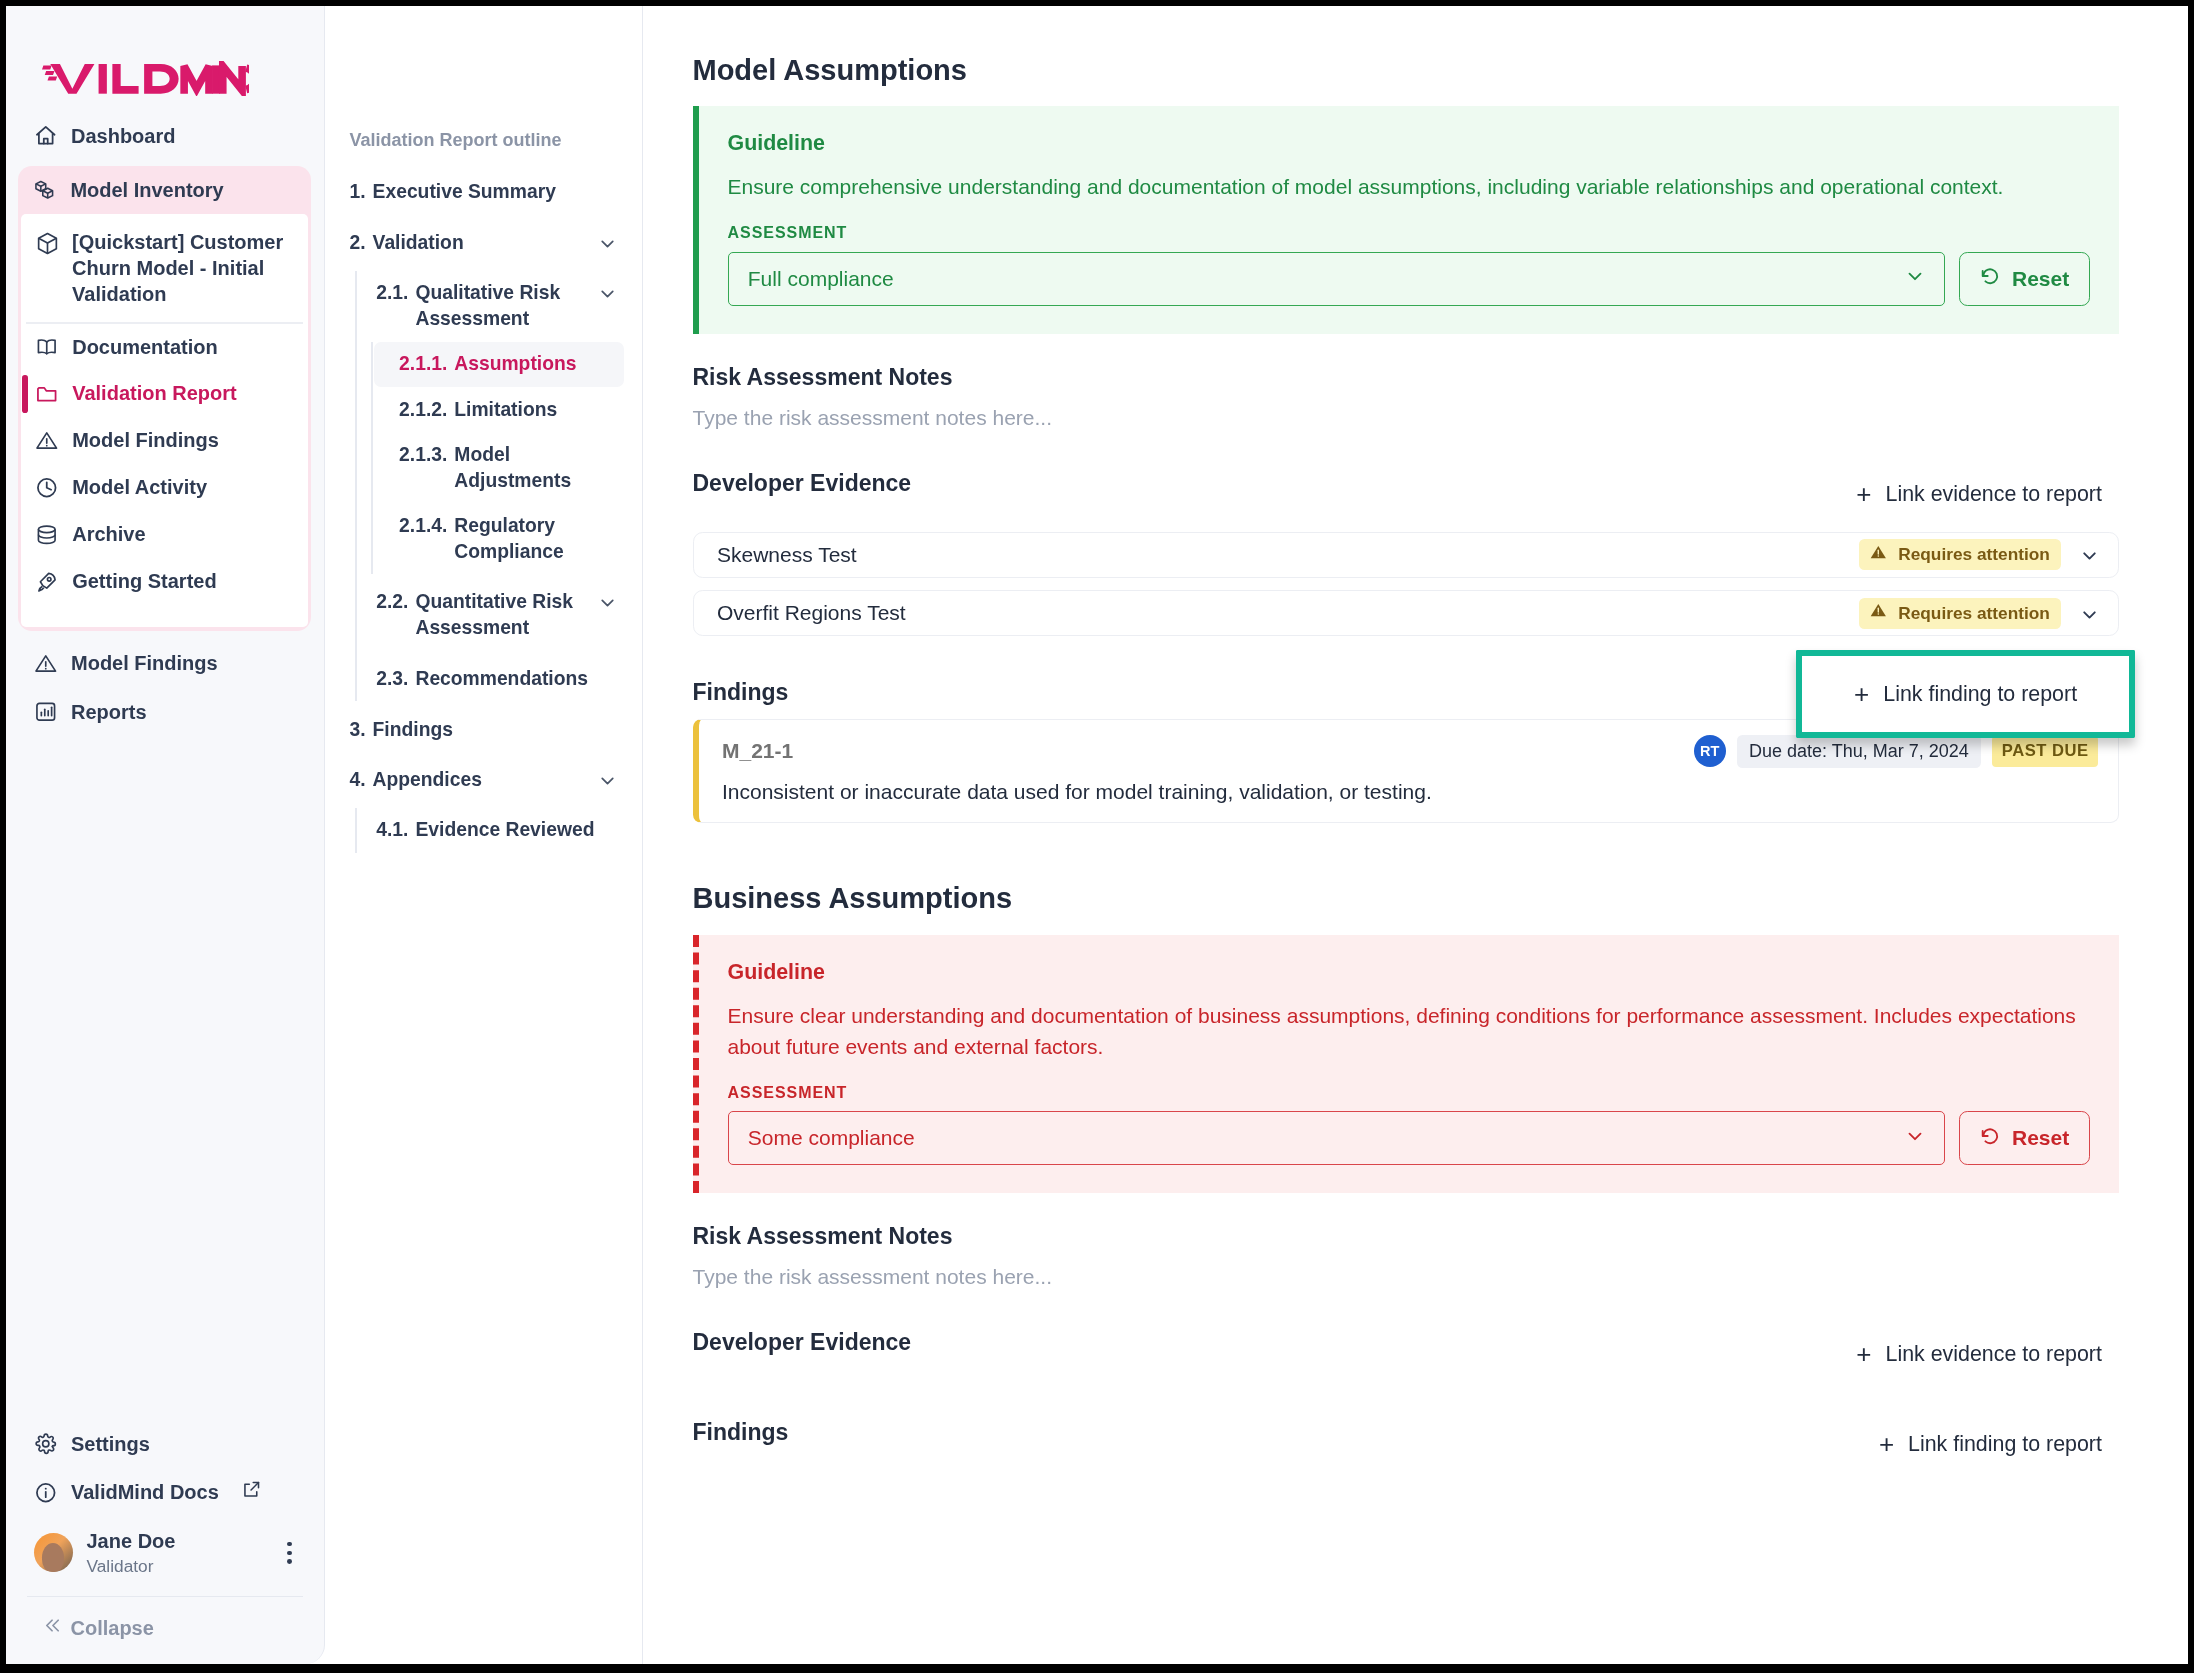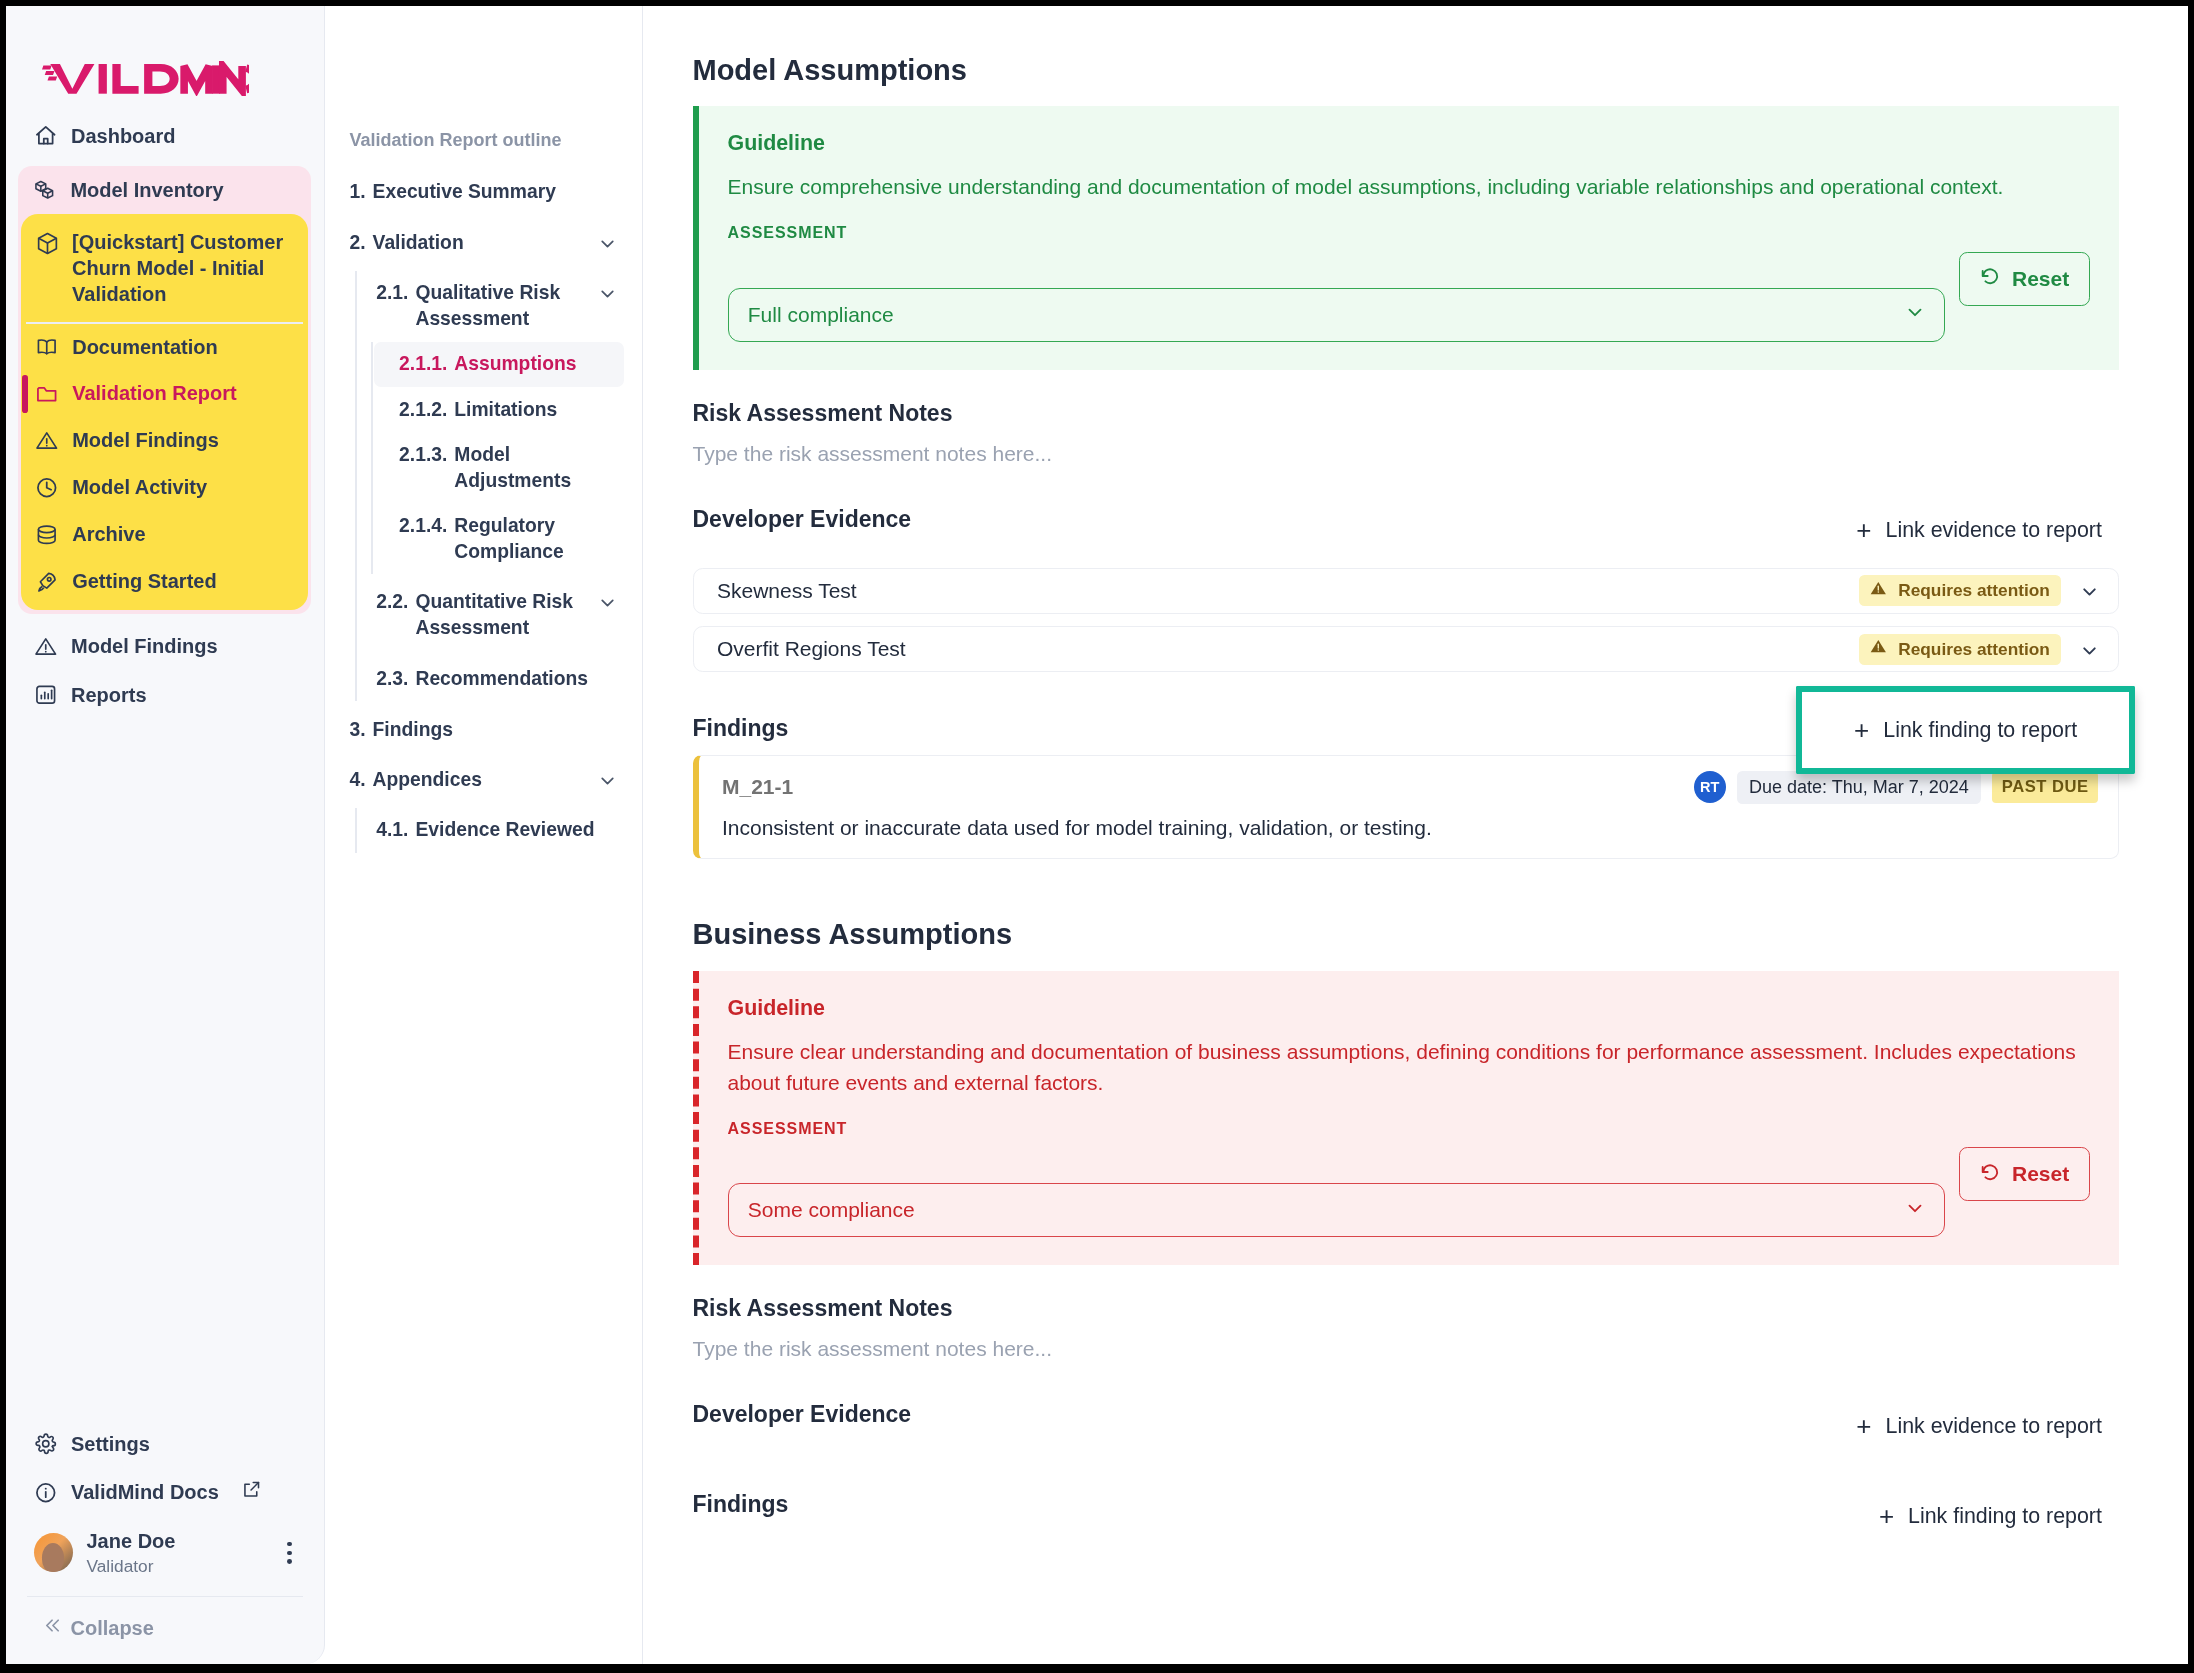--- a/index.html
+++ b/index.html
@@ -51,24 +51,24 @@
   .nav-item .ico svg { display: block; width: 23.5px; height: 23.5px; }
 
   .model-group {
     margin: 5.5px 12.4px 5.5px 12.4px;
     background: #fbe3ec;
     border-radius: 14px;
     padding-bottom: 1.4px;
   }
   .model-group .nav-item { padding-left: 15px; }
   .model-sub {
-    background: #fde047;
-    border-radius: 17px;
+    background: #ffffff;
+    border-radius: 5px;
     margin: 0 2.8px 2.8px 2.8px;
-    padding-bottom: 5px;
+    padding-bottom: 22px;
   }
   .model-title {
     display: flex; gap: 12.4px; align-items: flex-start;
     padding: 15px 18px 15px 14px;
     font-size: 20px; font-weight: 600; color: #2f3b52;
     line-height: 1.3;
     cursor: pointer;
   }
   .model-title .ico { flex:0 0 25px; width:25px; height:25px; margin-top:1.4px;}
   .model-divider { height: 1.4px; background: #eceef3; margin: 0 5.5px; }
@@ -195,27 +195,26 @@
   .guide.ok .guide-body { color: #1f8a43; }
   .guide.warn .guide-body { color: #c8252a; }
   .guide-label { font-size: 16px; font-weight: 700; letter-spacing: .06em; margin-bottom: 9.7px;}
   .guide.ok .guide-label { color: #1f8a43; }
   .guide.warn .guide-label { color: #c8252a; }
 
   .assess-row { display: flex; gap: 14px; align-items: stretch; }
   .select {
     flex: 1 1 auto;
     height: 54px;
-    border-radius: 12px;
+    border-radius: 5px;
     display: flex; align-items: center; justify-content: space-between;
     padding: 0 18px 0 19.3px;
     font-size: 21px;
     cursor: pointer;
     background: transparent;
-    margin-top: 36px;
   }
   .guide.ok .select { border: 1.4px solid #34a853; color: #1f8a43; }
   .guide.warn .select { border: 1.4px solid #d9454a; color: #c8252a; }
 
   .reset-btn {
     flex: 0 0 auto;
     height: 54px;
     border-radius: 8.3px;
     display: flex; align-items: center; gap: 11px;
     padding: 0 19.3px;

